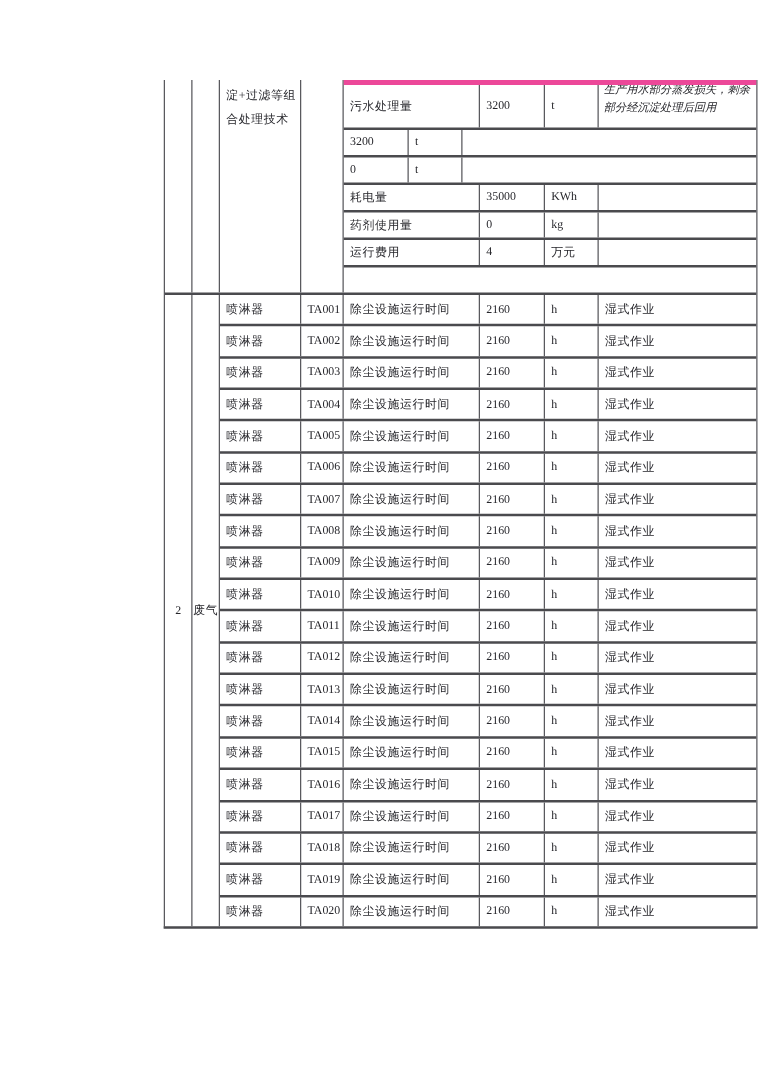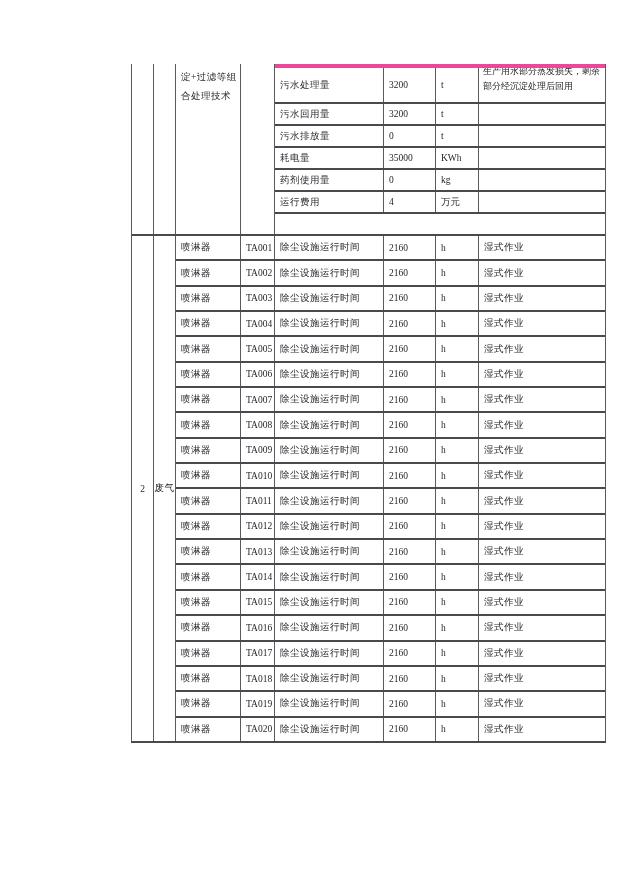--- a/index.html
+++ b/index.html
@@ -36,21 +36,21 @@
   .colH{flex:1;}
   .vcenter{justify-content:center;}
   
   .sec1{display:flex;height:172px;box-sizing:border-box;border-bottom:2px solid #4a4a4e;}
   .sec1 .colC{display:block;padding:4px 2px 0 5px;line-height:19px;}
   .nested{flex:1;display:flex;flex-direction:column;box-sizing:border-box;border-top:4px solid #ec4899;}
   .trow{display:flex;box-sizing:border-box;border-bottom:2px solid #4a4a4e;}
   .trow:nth-child(1){height:36px;}
   .trow:nth-child(n+2){height:22px;}
   .trow:nth-child(7){height:auto;flex:1;border-bottom:none;}
-  .remark{line-height:15px;padding:2px 3px 14px 4px;font-size:9px;letter-spacing:0;}
+  .remark{line-height:15px;padding:2px 3px 14px 4px;font-size:9px;letter-spacing:0;font-style:italic;}
   
   .sec2{display:flex;height:505px;}
   .sec2rows{flex:1;display:flex;flex-direction:column;}
   .brow{flex:1;display:flex;box-sizing:border-box;border-bottom:2px solid #4a4a4e;}
   .brow:nth-child(20){border-bottom:none;}
 </style>
 </head>
 <body>
 
 <div class="page">
@@ -72,38 +72,32 @@
             </div>
             <div class="cell colG br padL">
               <span>t</span>
             </div>
             <div class="cell colH remark cjk">
               <span>生产用水部分蒸发损失，剩余部分经沉淀处理后回用</span>
             </div>
           </div>
 
           <div class="trow">
-            <div class="cell colE br padL cjk">
-              <span>污水回用量</span>
-            </div>
             <div class="cell colF br padL">
               <span>3200</span>
             </div>
             <div class="cell colG br padL">
               <span>t</span>
             </div>
             <div class="cell colH remark cjk">
               <span></span>
             </div>
           </div>
 
           <div class="trow">
-            <div class="cell colE br padL cjk">
-              <span>污水排放量</span>
-            </div>
             <div class="cell colF br padL">
               <span>0</span>
             </div>
             <div class="cell colG br padL">
               <span>t</span>
             </div>
             <div class="cell colH remark cjk">
               <span></span>
             </div>
           </div>

